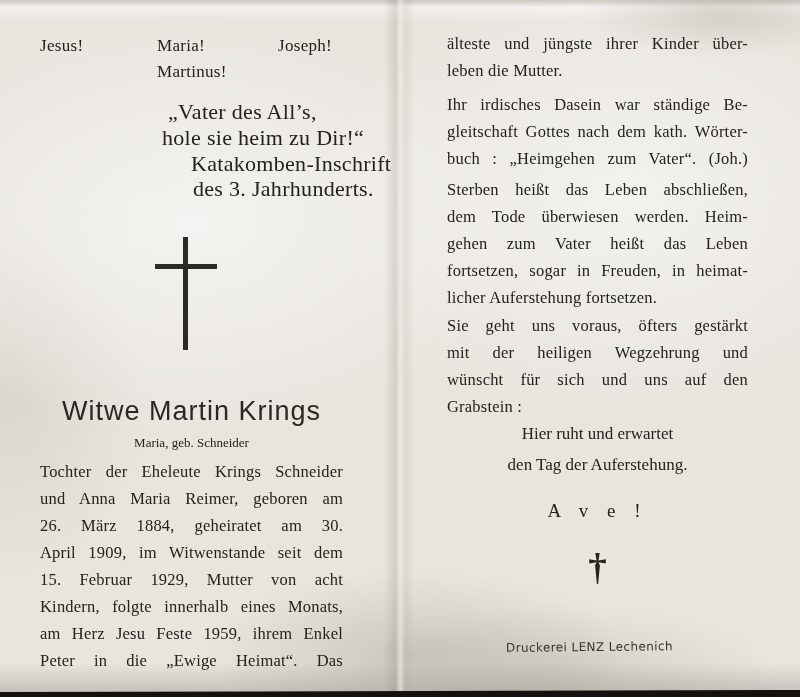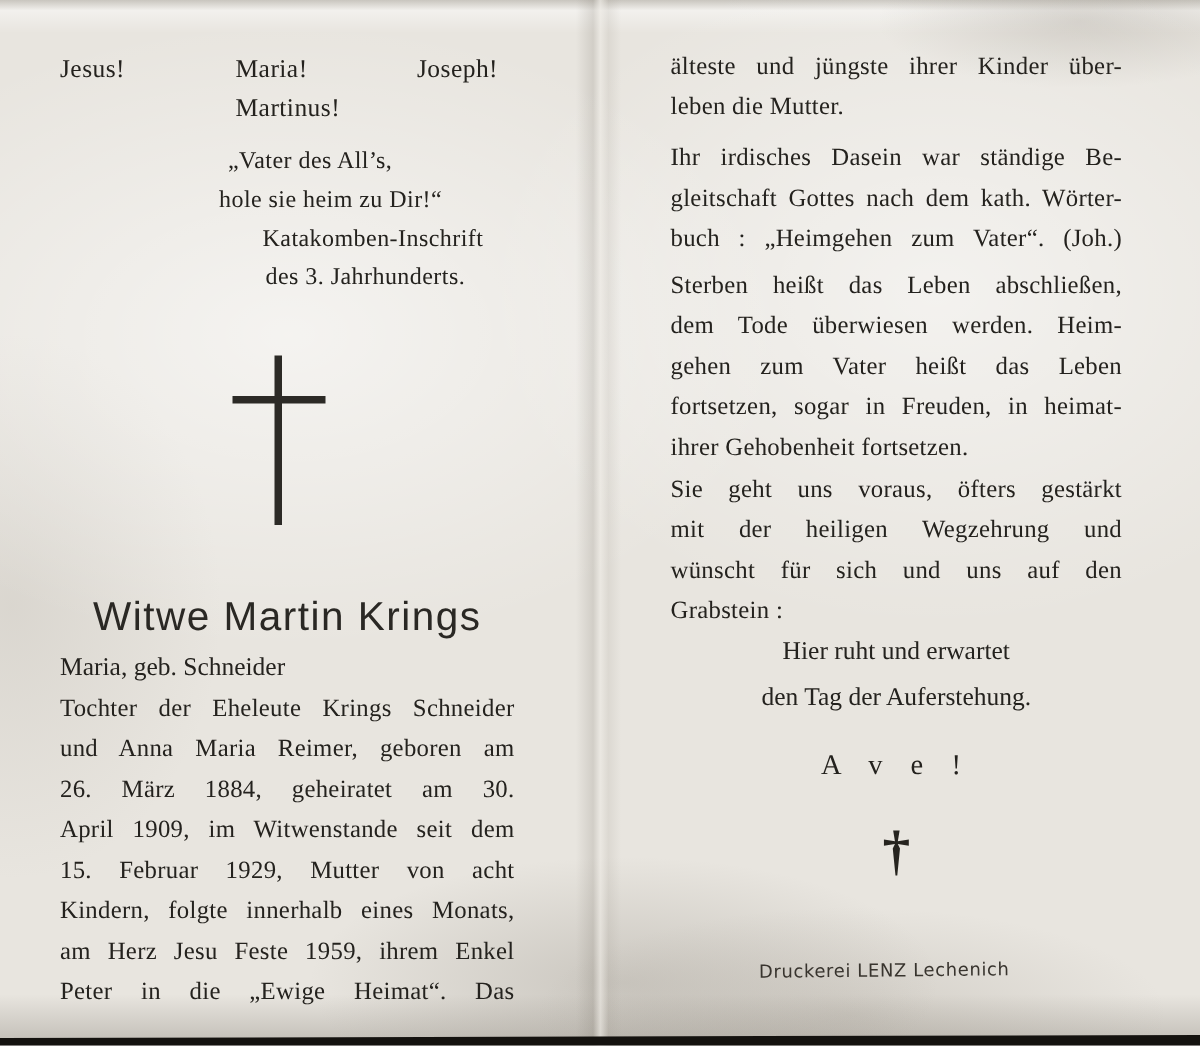--- a/index.html
+++ b/index.html
@@ -25,32 +25,32 @@
   .bottom-edge {
     position:absolute; left:-4px; bottom:-3px; width:808px; height:9px; z-index:5;
     background:#14120f; transform:rotate(-0.15deg);
   }
   .page { position:absolute; top:0; z-index:2; }
   .page-left  { left:40px;  width:303px; height:697px; }
   .page-right { left:447px; width:301px; height:679px; }
 
   .abs { position:absolute; }
   .inv { font-size:17px; white-space:nowrap; letter-spacing:.3px; }
-  .quote-line { font-size:16px; white-space:nowrap; letter-spacing:.3px; }
+  .quote-line { font-size:22px; white-space:nowrap; letter-spacing:.3px;margin-left:16px; }
 
   .big-cross { position:absolute; left:115px; top:237px; width:62px; height:113px; }
   .big-cross .vbar { position:absolute; left:28px; top:0; width:5px; height:113px; background:#2c2a26; }
   .big-cross .hbar { position:absolute; left:0; top:27px; width:62px; height:5px; background:#2c2a26; }
 
   .name-heading {
     position:absolute; top:396px; left:0; width:100%; text-align:center;
     font-family:"Liberation Sans", sans-serif; font-weight:normal;
     font-size:27px; letter-spacing:1px; color:#2a2824; white-space:nowrap;
   }
-  .subtitle { position:absolute; top:435px; left:0; width:100%; text-align:left; font-size:17px; }
+  .subtitle { position:absolute; top:435px; left:0; width:100%; text-align:center; font-size:13px; }
 
   .body-block { position:absolute; left:0; width:100%; }
   .line {
     height:27px; line-height:27px; font-size:16.5px; letter-spacing:.2px;
     text-align:justify; text-align-last:justify; white-space:nowrap; overflow:visible;
   }
   .line.last { text-align:left; text-align-last:left; }
 
   .centered-line { position:absolute; left:0; width:100%; text-align:center; font-size:17px; white-space:nowrap; }
   .ave {
@@ -117,21 +117,21 @@
       <div class="line">Ihr irdisches Dasein war ständige Be-</div>
       <div class="line">gleitschaft Gottes nach dem kath. Wörter-</div>
       <div class="line">buch : „Heimgehen zum Vater“. (Joh.)</div>
     </div>
 
     <div class="body-block" style="top:176px;">
       <div class="line">Sterben heißt das Leben abschließen,</div>
       <div class="line">dem Tode überwiesen werden. Heim-</div>
       <div class="line">gehen zum Vater heißt das Leben</div>
       <div class="line">fortsetzen, sogar in Freuden, in heimat-</div>
-      <div class="line last">ihrer Gehobenheit fortsetzen.</div>
+      <div class="line last">licher Auferstehung fortsetzen.</div>
     </div>
 
     <div class="body-block" style="top:312px;">
       <div class="line">Sie geht uns voraus, öfters gestärkt</div>
       <div class="line">mit der heiligen Wegzehrung und</div>
       <div class="line">wünscht für sich und uns auf den</div>
       <div class="line last">Grabstein :</div>
     </div>
 
     <div class="centered-line" style="top:424px;">Hier ruht und erwartet</div>

